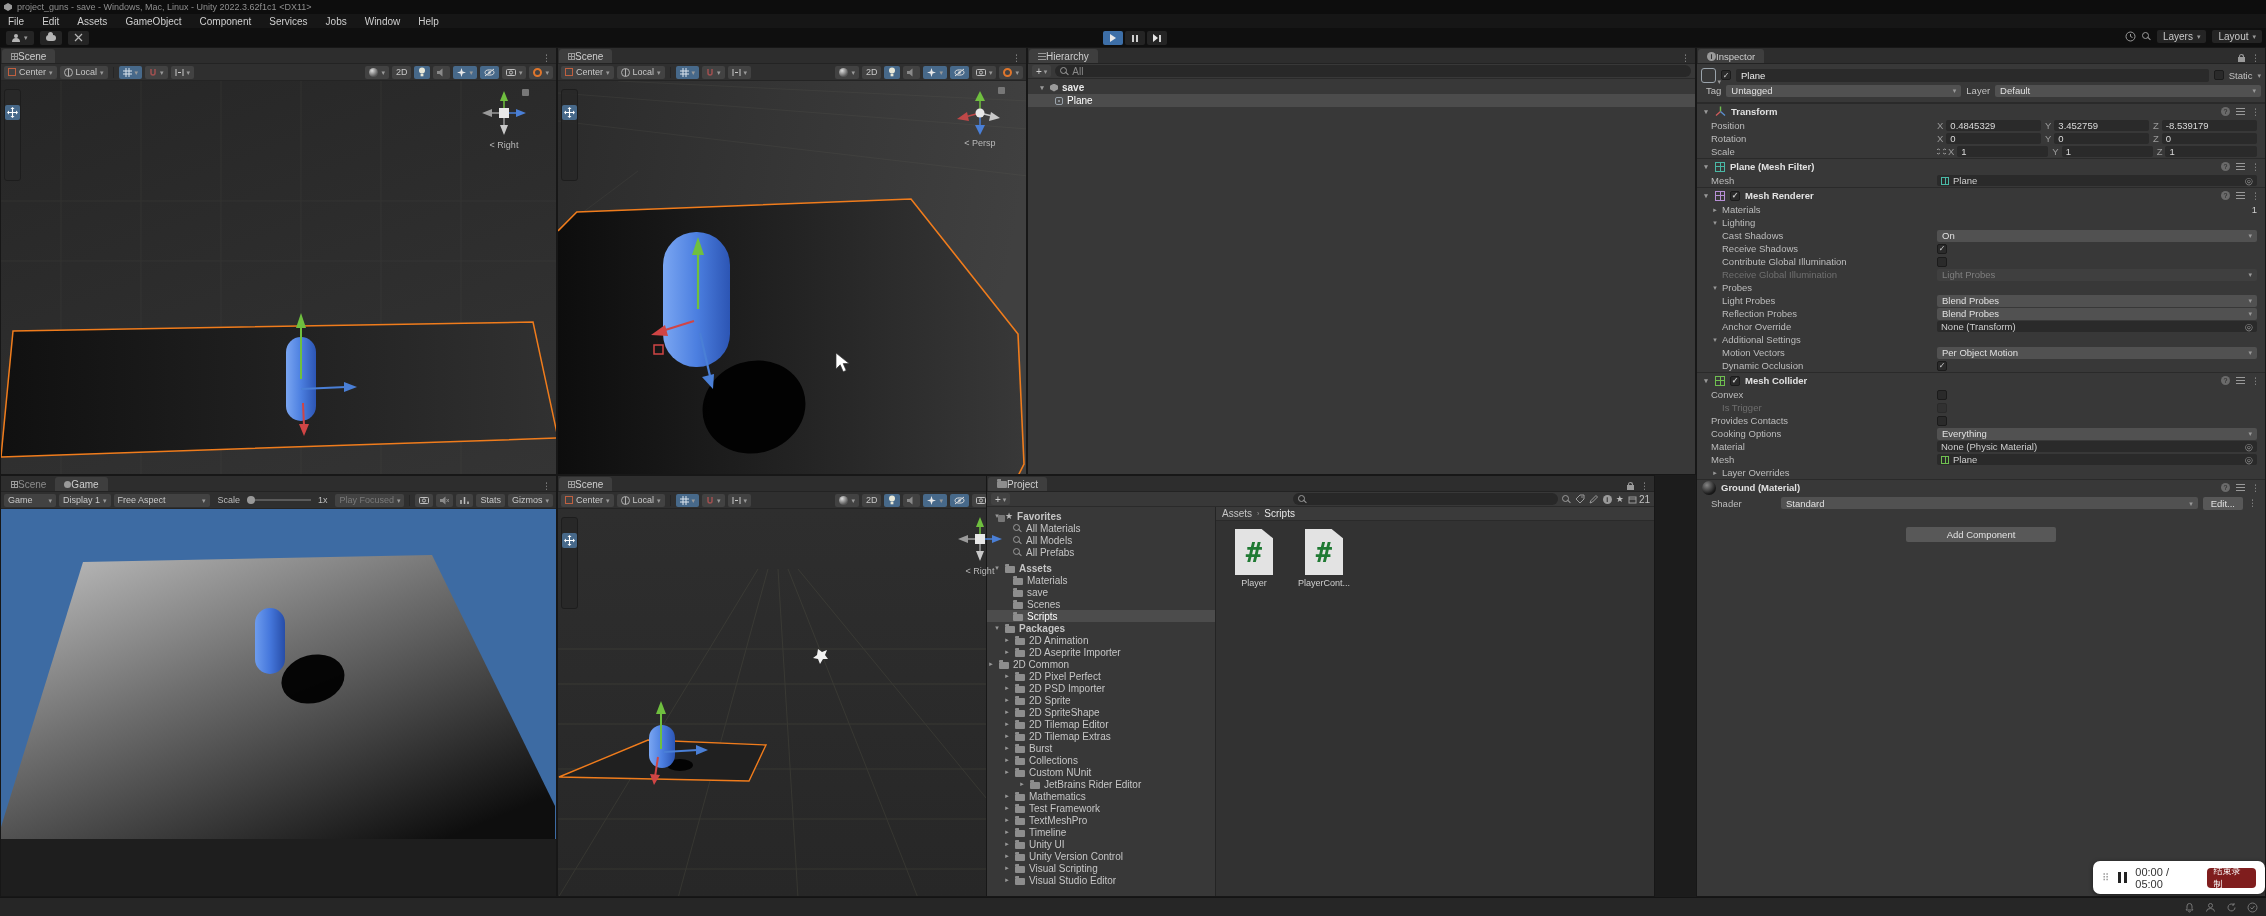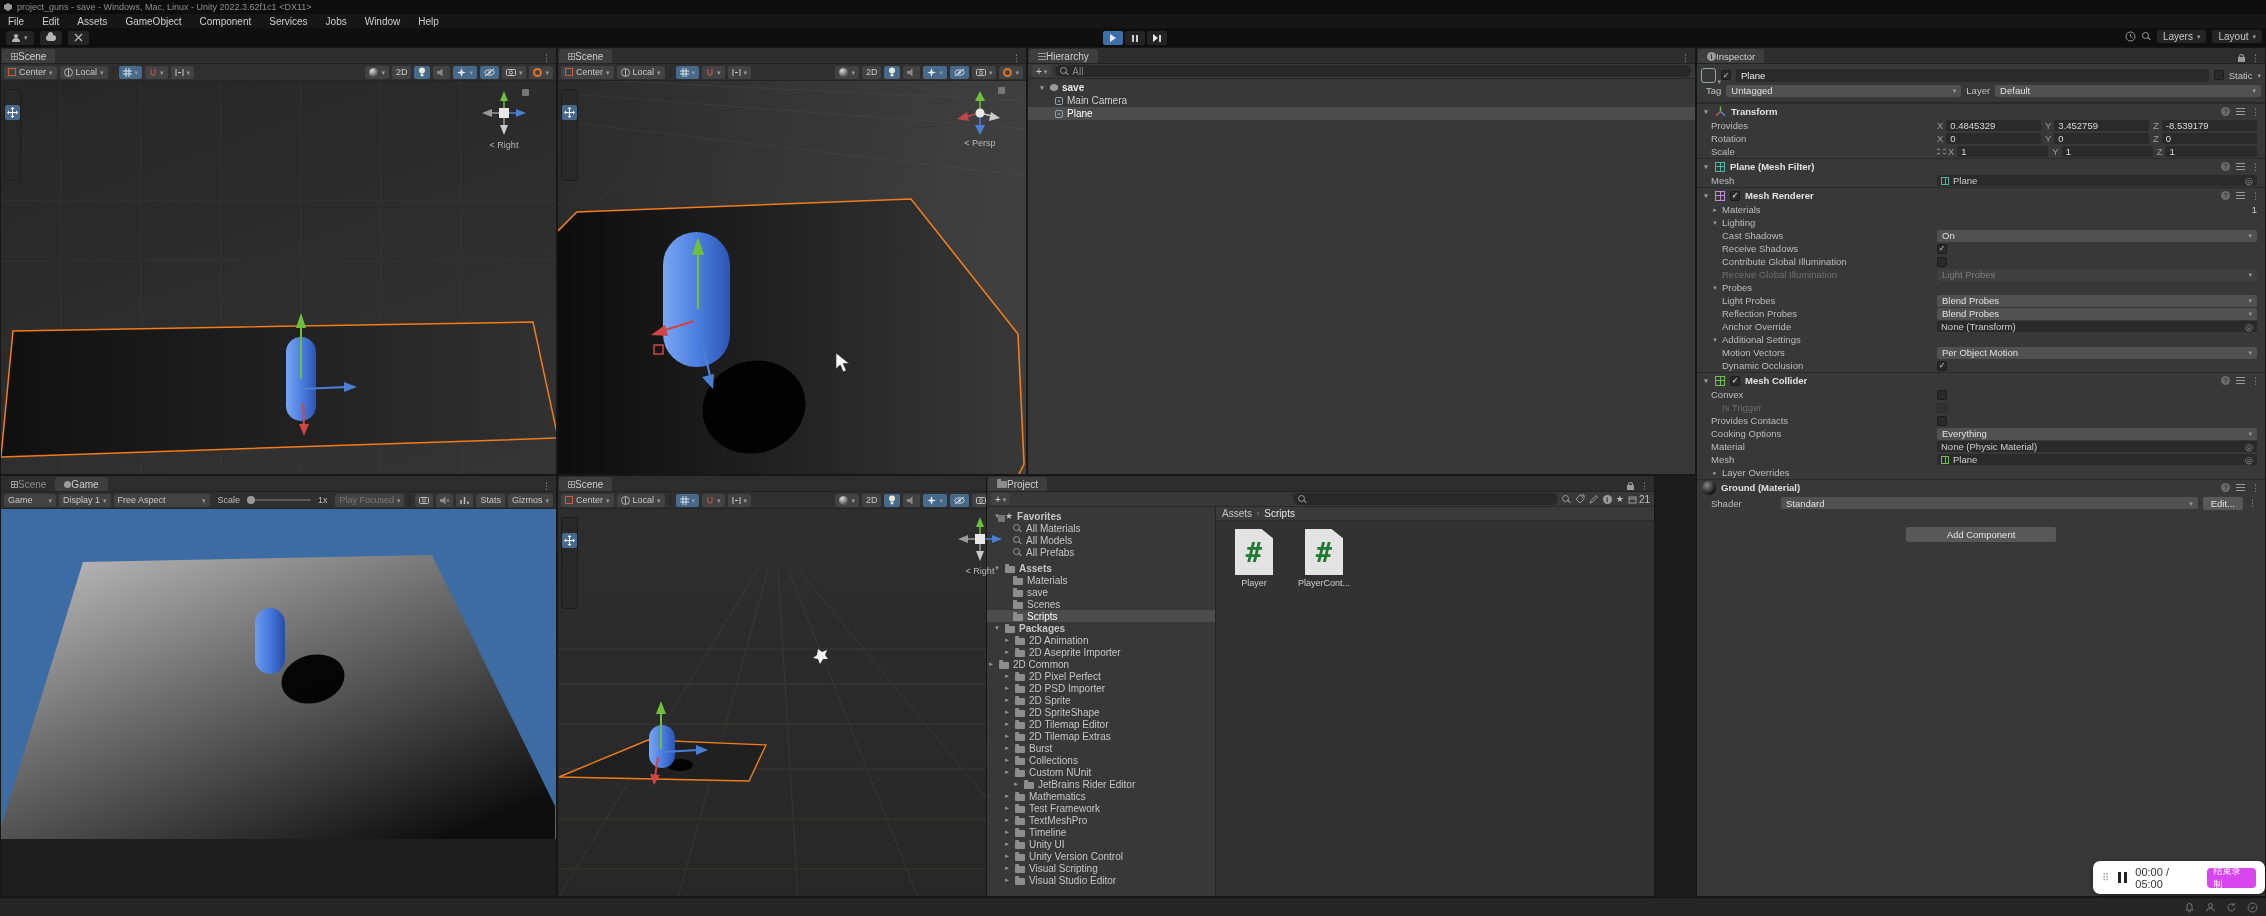--- a/index.html
+++ b/index.html
@@ -144,21 +144,21 @@
   
   #statusbar{position:absolute;left:0;top:897px;width:2266px;height:19px;background:#262626;border-top:1px solid #141414;
              display:flex;align-items:center;justify-content:flex-end;gap:10px;padding:0 8px;color:#8a8a8a;}
   .tray-ico{width:11px;height:11px;opacity:.8;}
   #recordbar{position:absolute;left:2093px;top:861px;width:172px;height:33px;background:#fff;border-radius:7px;
              box-shadow:0 1px 4px rgba(0,0,0,.5);display:flex;align-items:center;gap:8px;padding:0 9px;z-index:50;}
   .dragdots{color:#9a9a9a;font-size:10px;letter-spacing:1px;}
   .pauserec{display:flex;gap:3px;}
   .pauserec i{width:3px;height:11px;background:#222;}
   .rectime{color:#333;font-size:11px;}
-  #stopbtn{margin-left:auto;height:20px;background:#d946ef;border-radius:4px;color:#fff;font-size:9px;
+  #stopbtn{margin-left:auto;height:20px;background:#7f1d1d;border-radius:4px;color:#fff;font-size:9px;
            display:flex;align-items:center;justify-content:center;padding:0 7px;}
 
   svg{display:block;}
 </style>
 </head>
 <body>
 
 <div id="titlebar">
   <span class="unity-ico"></span>
   <span>project_guns - save - Windows, Mac, Linux - Unity 2022.3.62f1c1 &lt;DX11&gt;</span>
@@ -579,24 +579,20 @@
     </div>
   </div>
   <div class="tree">
     <div class="h-row scene-row">
       <span class="exp">▾</span>
       <span class="unity-ico"></span>
       <span>save</span>
     </div>
     <div>
 
-        <div class="h-row">
-          <span class="go-ico"></span>
-          <span>Main Camera</span>
-        </div>
 
 
         <div class="h-row selected">
           <span class="go-ico"></span>
           <span>Plane</span>
         </div>
 
       </div>
   </div>
 </div>
@@ -644,21 +640,21 @@
           <path d="M5.5 5.5 L10 9.5" stroke="#5a8fd0" stroke-width="1.4"></path>
         </svg>
       <span>Transform</span>
       <span class="right">
           <span class="help-ico">?</span>
           <span class="preset-ico"></span>
           <span class="kebab">⋮</span>
         </span>
     </div>
     <div class="row">
-      <span class="lbl">Provides</span>
+      <span class="lbl">Position</span>
       <span class="triple">
         <span class="axcell">
             <span class="axis">X</span>
             <span class="nf">0.4845329</span>
           </span>
         <span class="axcell">
             <span class="axis">Y</span>
             <span class="nf">3.452759</span>
           </span>
         <span class="axcell">
@@ -1306,21 +1302,21 @@
             <span class="folder"></span>
             <span>Collections</span>
           </div>
 
           <div class="p-row" style="padding-left:16px;">
             <span class="exp">▸</span>
             <span class="folder"></span>
             <span>Custom NUnit</span>
           </div>
 
-          <div class="p-row" style="padding-left:25px;">
+          <div class="p-row" style="padding-left:25px;margin-left:6px;">
             <span class="exp">▸</span>
             <span class="folder"></span>
             <span>JetBrains Rider Editor</span>
           </div>
 
           <div class="p-row" style="padding-left:16px;">
             <span class="exp">▸</span>
             <span class="folder"></span>
             <span>Mathematics</span>
           </div>

